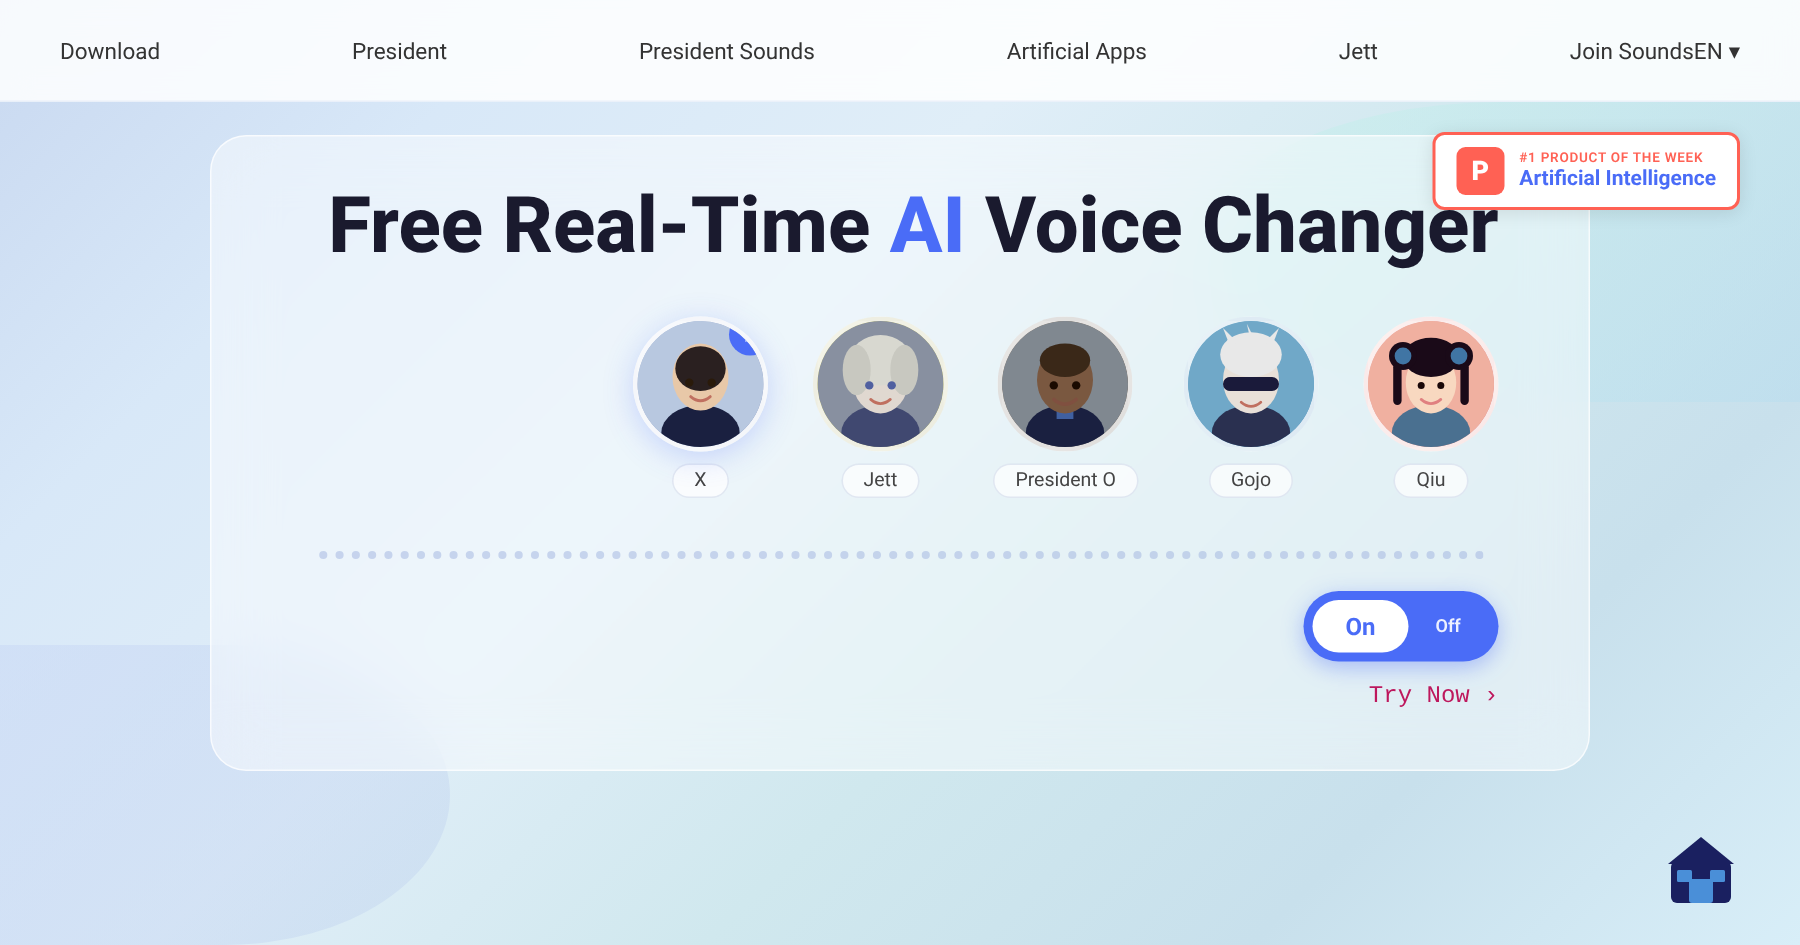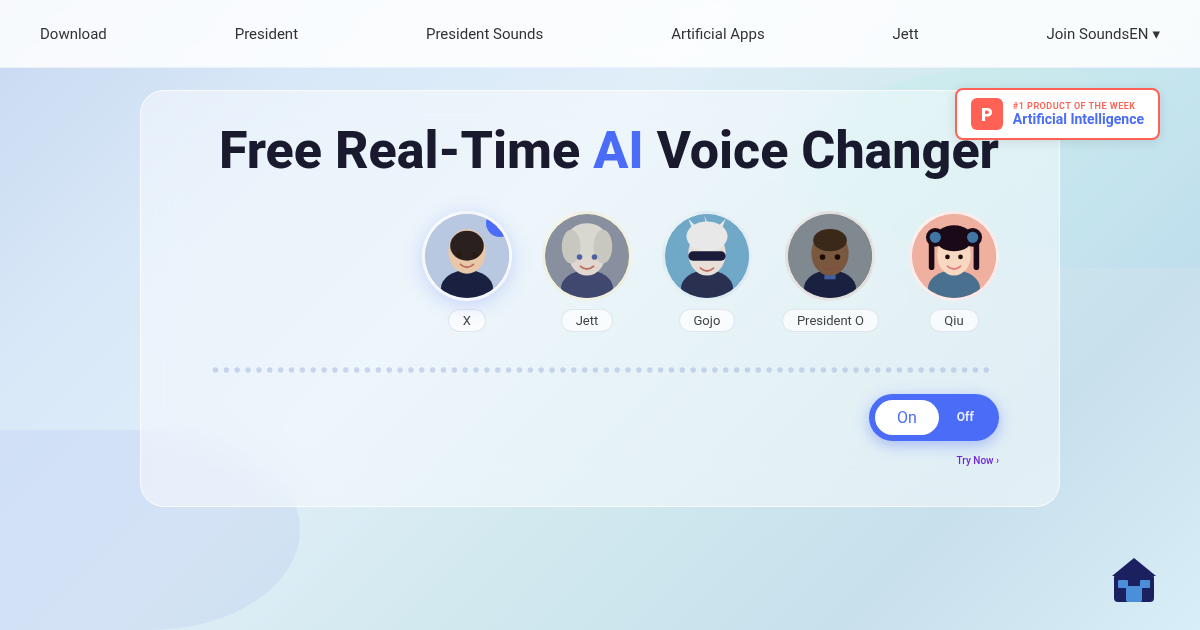--- a/index.html
+++ b/index.html
@@ -223,39 +223,40 @@
       cursor: pointer;
       width: 130px;
       position: relative;
       box-shadow: 0 4px 15px rgba(74,108,247,0.4);
     }
 
     .toggle-on {
       background: white;
       border-radius: 24px;
       padding: 8px 22px;
-      font-weight: 400;
+      font-weight: 700;
       font-size: 16px;
       color: #4a6cf7;
       z-index: 2;
     }
 
     .toggle-off {
       padding: 8px 18px;
       font-size: 12px;
       font-weight: 600;
       color: rgba(255,255,255,0.9);
     }
 
     .try-now {
-      color: #6d28d9;
-      font-size: 10px;
+      color: #be185d;
+      font-size: 16px;
       font-weight: 500;
       cursor: pointer;
       text-decoration: none;
+      font-family: Liberation Mono, monospace;
     }
 
     
     .avatar-face {
       width: 100%;
       height: 100%;
     }
 
     
     .bg-blob1 {
@@ -352,55 +353,55 @@
 
               <ellipse cx="45" cy="28" rx="22" ry="18" fill="#d8d8d0"></ellipse>
               <ellipse cx="28" cy="35" rx="10" ry="18" fill="#c8c8c0"></ellipse>
               <ellipse cx="62" cy="35" rx="10" ry="18" fill="#c8c8c0"></ellipse>
               <circle cx="37" cy="46" r="3" fill="#5060a0"></circle>
               <circle cx="53" cy="46" r="3" fill="#5060a0"></circle>
               <path d="M 38 56 Q 45 62 52 56" stroke="#c07060" stroke-width="2" fill="none" stroke-linecap="round"></path>
             </svg>
           </div>
           <span class="avatar-label">Jett</span>
-        </div>
-
-        <div class="avatar-item">
-          <div class="avatar-circle" style="background: linear-gradient(135deg, #90c0d8, #5090c0);">
-            <svg viewBox="0 0 90 90" class="avatar-face">
-              <circle cx="45" cy="45" r="45" fill="#70a8c8"></circle>
-              <ellipse cx="45" cy="80" rx="28" ry="20" fill="#2a3050"></ellipse>
-              <ellipse cx="45" cy="42" rx="20" ry="24" fill="#e8e0d8"></ellipse>
-
-              <ellipse cx="45" cy="24" rx="22" ry="16" fill="#e8e8e8"></ellipse>
-              <polygon points="30,18 25,5 35,15" fill="#e8e8e8"></polygon>
-              <polygon points="45,15 42,2 48,14" fill="#e8e8e8"></polygon>
-              <polygon points="60,18 65,5 55,15" fill="#e8e8e8"></polygon>
-
-              <rect x="25" y="40" width="40" height="10" rx="5" fill="#1a1a3a"></rect>
-              <path d="M 38 58 Q 45 64 52 58" stroke="#c07060" stroke-width="2" fill="none" stroke-linecap="round"></path>
-            </svg>
-          </div>
-          <span class="avatar-label">Gojo</span>
         </div>
 
         <div class="avatar-item">
           <div class="avatar-circle" style="background: linear-gradient(135deg, #908880, #605850);">
             <svg viewBox="0 0 90 90" class="avatar-face">
               <circle cx="45" cy="45" r="45" fill="#808890"></circle>
               <ellipse cx="45" cy="80" rx="28" ry="20" fill="#1a2040"></ellipse>
               <rect x="39" y="62" width="12" height="8" fill="#4060a0"></rect>
               <ellipse cx="45" cy="42" rx="20" ry="24" fill="#7a5840"></ellipse>
               <ellipse cx="45" cy="28" rx="18" ry="12" fill="#3a2818"></ellipse>
               <circle cx="37" cy="46" r="3" fill="#1a0a00"></circle>
               <circle cx="53" cy="46" r="3" fill="#1a0a00"></circle>
               <path d="M 37 56 Q 45 63 53 56" stroke="#805040" stroke-width="2.5" fill="none" stroke-linecap="round"></path>
             </svg>
           </div>
           <span class="avatar-label">President O</span>
+        </div>
+
+        <div class="avatar-item">
+          <div class="avatar-circle" style="background: linear-gradient(135deg, #90c0d8, #5090c0);">
+            <svg viewBox="0 0 90 90" class="avatar-face">
+              <circle cx="45" cy="45" r="45" fill="#70a8c8"></circle>
+              <ellipse cx="45" cy="80" rx="28" ry="20" fill="#2a3050"></ellipse>
+              <ellipse cx="45" cy="42" rx="20" ry="24" fill="#e8e0d8"></ellipse>
+
+              <ellipse cx="45" cy="24" rx="22" ry="16" fill="#e8e8e8"></ellipse>
+              <polygon points="30,18 25,5 35,15" fill="#e8e8e8"></polygon>
+              <polygon points="45,15 42,2 48,14" fill="#e8e8e8"></polygon>
+              <polygon points="60,18 65,5 55,15" fill="#e8e8e8"></polygon>
+
+              <rect x="25" y="40" width="40" height="10" rx="5" fill="#1a1a3a"></rect>
+              <path d="M 38 58 Q 45 64 52 58" stroke="#c07060" stroke-width="2" fill="none" stroke-linecap="round"></path>
+            </svg>
+          </div>
+          <span class="avatar-label">Gojo</span>
         </div>
 
         <div class="avatar-item">
           <div class="avatar-circle" style="background: linear-gradient(135deg, #f0b8b0, #e08888);">
             <svg viewBox="0 0 90 90" class="avatar-face">
               <circle cx="45" cy="45" r="45" fill="#f0b0a0"></circle>
               <ellipse cx="45" cy="80" rx="28" ry="20" fill="#4a7090"></ellipse>
               <ellipse cx="45" cy="44" rx="18" ry="22" fill="#f8d8c0"></ellipse>
 
               <ellipse cx="45" cy="26" rx="20" ry="14" fill="#1a0a18"></ellipse>

